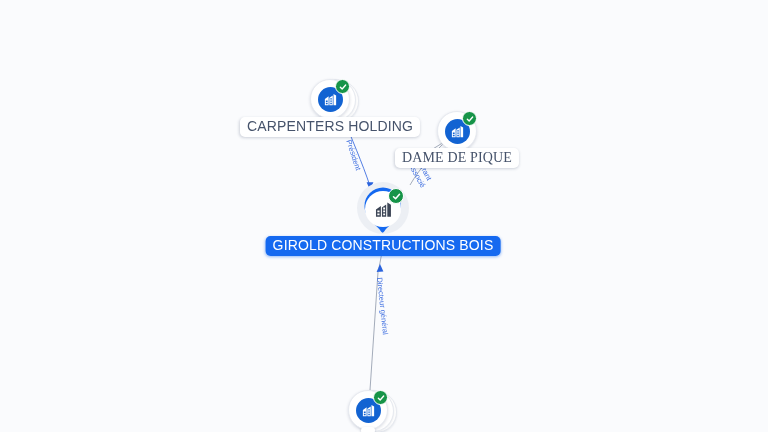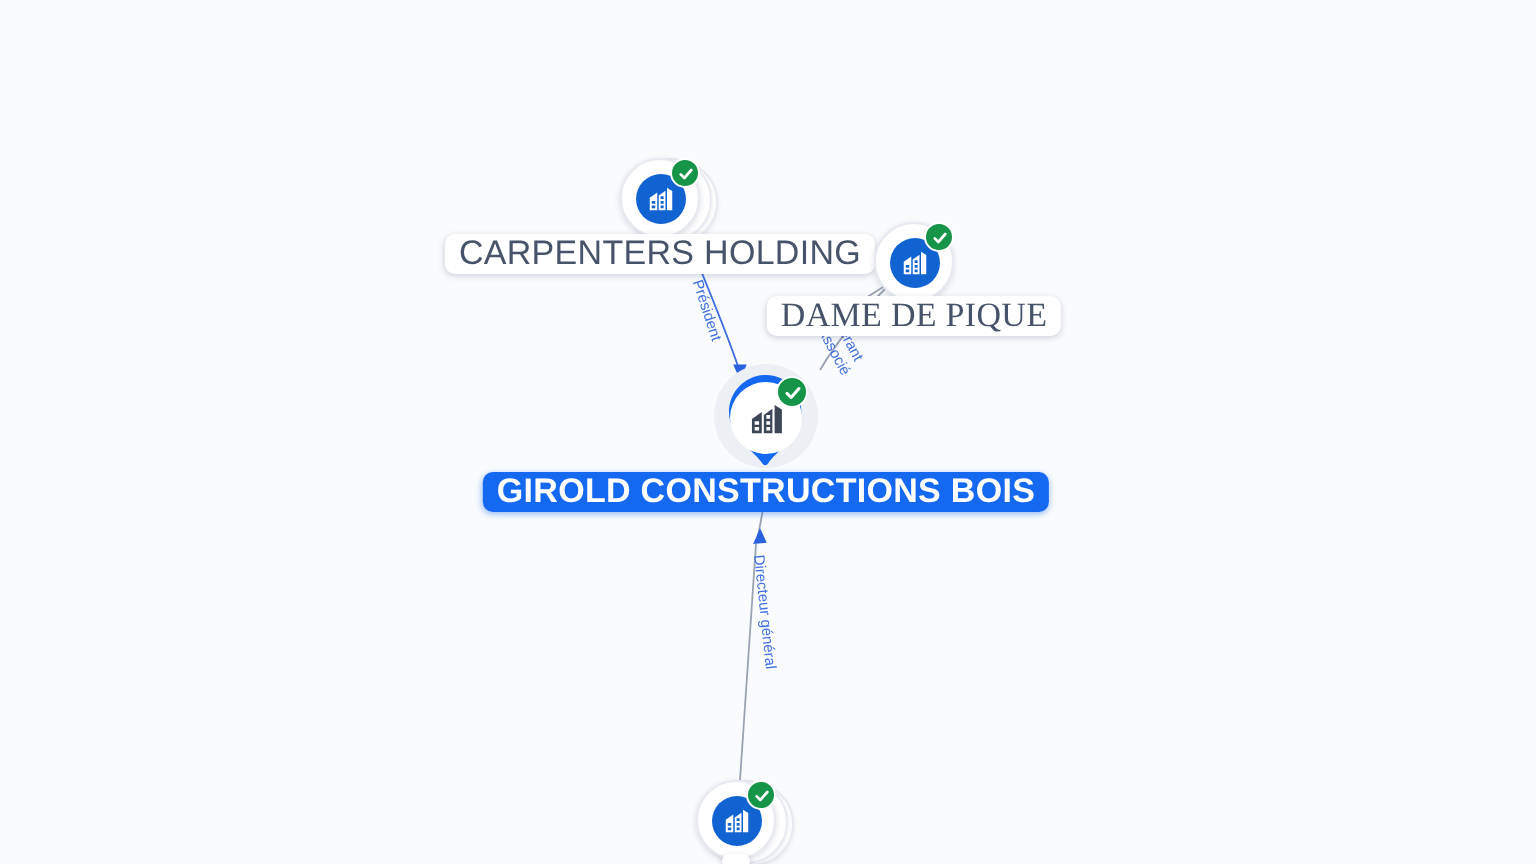--- a/index.html
+++ b/index.html
@@ -127,34 +127,34 @@
     top: 2px;
     width: 14px;
     height: 14px;
   }
 
   
   .chip {
     position: absolute;
     transform: translate(-50%, 0);
     white-space: nowrap;
-    font-size: 17px;
+    font-size: 14px;
     line-height: 13px;
     letter-spacing: 0.15px;
     padding: 3px 7px 4px 7px;
     border-radius: 5px;
     background: #ffffff;
     color: #46536b;
     box-shadow: 0 1px 3px rgba(30,45,80,0.20);
   }
   .chip.chip-selected {
     background: #1569f0;
     color: #ffffff;
     box-shadow: 0 1px 3px rgba(21,105,240,0.45);
-    font-weight: bold;
+    font-weight: normal;
   }
 
   
   .edge-label {
     position: absolute;
     font-size: 7.5px;
     line-height: 8.5px;
     color: #3f6fe0;
     white-space: nowrap;
     transform-origin: 0 0;

